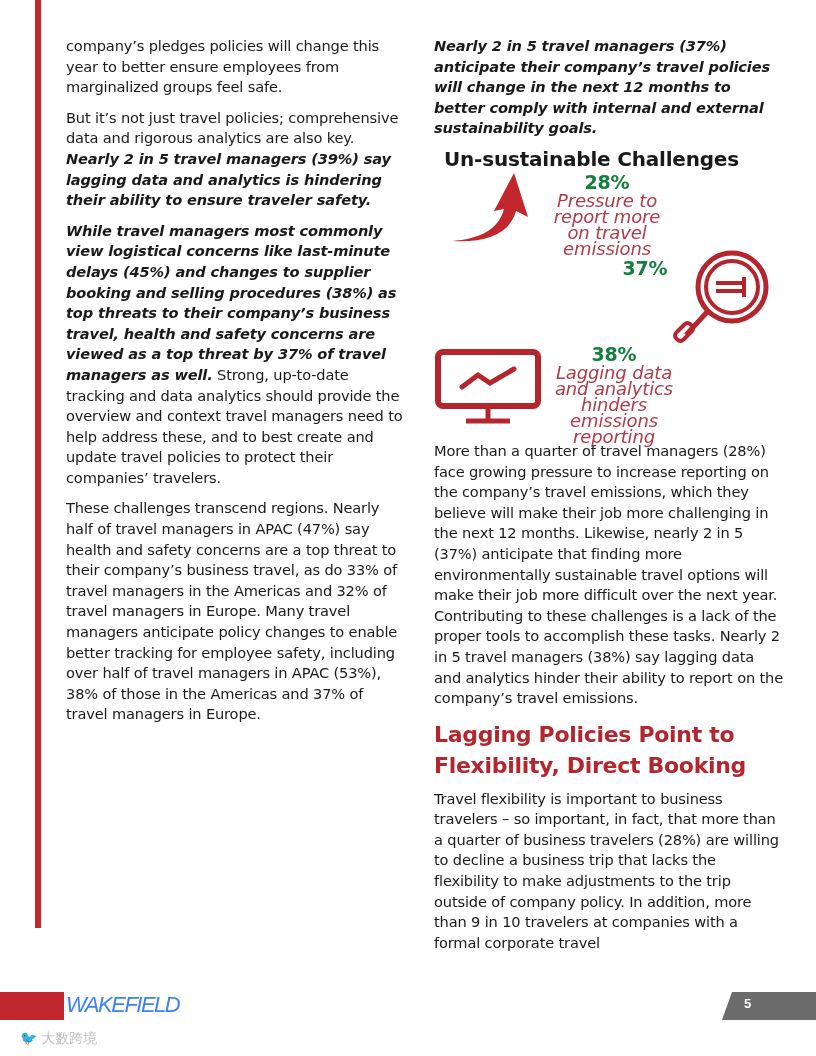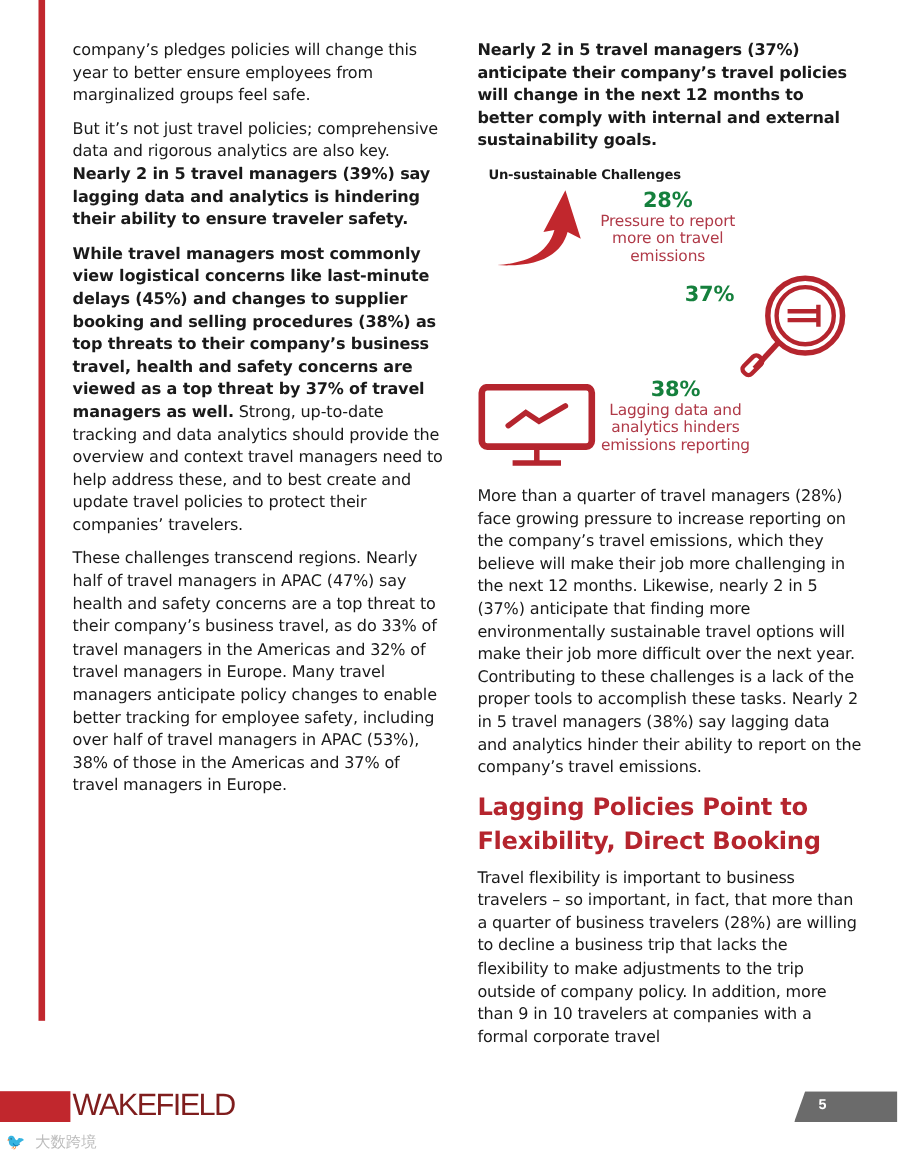--- a/index.html
+++ b/index.html
@@ -3,39 +3,39 @@
 <meta charset="utf-8">
 <style>
   * { margin: 0; padding: 0; box-sizing: border-box; }
   html, body { width: 816px; height: 1056px; background: #ffffff; overflow: hidden; }
   body { position: relative; font-family: "DejaVu Sans", sans-serif; color: #1a1a1a; }
   .left-bar { position: absolute; left: 35px; top: 0; width: 6px; height: 928px; background: #c1272d; }
   .col { position: absolute; font-size: 14.6px; line-height: 20.6px; letter-spacing: -0.15px; }
   .col-left { left: 66px; top: 36px; width: 340px; }
   .col-right { left: 434px; top: 36px; width: 350px; }
   .col p { margin-bottom: 10px; }
-  .col b { font-weight: bold; }
+  .col b { font-weight: bold; font-style: italic; }
   .section-heading { color: #b5252e; font-weight: bold; font-size: 22px; line-height: 31px; letter-spacing: -0.3px; margin: 4px 0 8px 0; }
   .infographic { position: relative; height: 292px; margin-top: 2px; }
-  .ig-title { position: absolute; left: 10px; top: 0; font-weight: bold; font-size: 12px; letter-spacing: -0.2px; color: #1a1a1a; }
+  .ig-title { position: absolute; left: 10px; top: 0; font-weight: bold; font-size: 20px; letter-spacing: -0.2px; color: #1a1a1a; }
   .stat { position: absolute; text-align: center; }
   .stat-value { font-weight: bold; font-size: 19px; line-height: 22px; color: #15803d; }
-  .stat-label { color: #b03a48; font-size: 14px; line-height: 16px; }
+  .stat-label { color: #b03a48; font-size: 18px; line-height: 16px; font-style: italic; }
   .stat-1 { left: 108px; top: 22px; width: 130px; }
   .stat-2 { left: 100px; top: 108px; width: 150px; margin-left: 36px; }
   .stat-3 { left: 110px; top: 194px; width: 140px; }
   .icon { position: absolute; }
   .icon-arrow { left: 14px; top: 22px; width: 90px; height: 72px; }
   .icon-magnify { left: 238px; top: 100px; width: 102px; height: 100px; }
   .icon-monitor { left: 0; top: 200px; width: 108px; height: 78px; }
   .footer-red { position: absolute; left: 0; top: 992px; width: 64px; height: 28px; background: #c1272d; }
-  .logo { position: absolute; left: 66px; top: 988px; font-family: "Liberation Sans", sans-serif; font-size: 28px; color: #7f1d1d; letter-spacing: -1.5px; line-height: 34px; }
+  .logo { position: absolute; left: 66px; top: 988px; font-family: "Liberation Sans", sans-serif; font-size: 22px; font-style: italic; color: #3b82f6; letter-spacing: -1.5px; line-height: 34px; }
   .page-tab { position: absolute; left: 722px; top: 992px; width: 94px; height: 28px; background: #6b6b6b; clip-path: polygon(10px 0, 100% 0, 100% 100%, 0 100%); }
   .page-num { position: absolute; left: 744px; top: 996px; color: #fff; font-weight: bold; font-size: 13px; font-family: "Liberation Sans", sans-serif; }
-  .watermark { position: absolute; left: 6px; top: 1030px; font-size: 14px; color: #bdbdbd; font-family: Liberation Mono, monospace; }
+  .watermark { position: absolute; left: 20px; top: 1030px; font-size: 14px; color: #bdbdbd; font-family: Liberation Sans, sans-serif; }
 </style>
 </head>
 <body>
 
 <div class="left-bar"></div>
 
 <div class="col col-left">
   <p>company’s pledges policies will change this year to better ensure employees from marginalized groups feel safe.</p>
   <p><span>But it’s not just travel policies; comprehensive data and rigorous analytics are also key. </span><b>Nearly 2 in 5 travel managers (39%) say lagging data and analytics is hindering their ability to ensure traveler safety.</b></p>
   <p><b>While travel managers most commonly view logistical concerns like last-minute delays (45%) and changes to supplier booking and selling procedures (38%) as top threats to their company’s business travel, health and safety concerns are viewed as a top threat by 37% of travel managers as well.</b><span> Strong, up-to-date tracking and data analytics should provide the overview and context travel managers need to help address these, and to best create and update travel policies to protect their companies’ travelers.</span></p>

